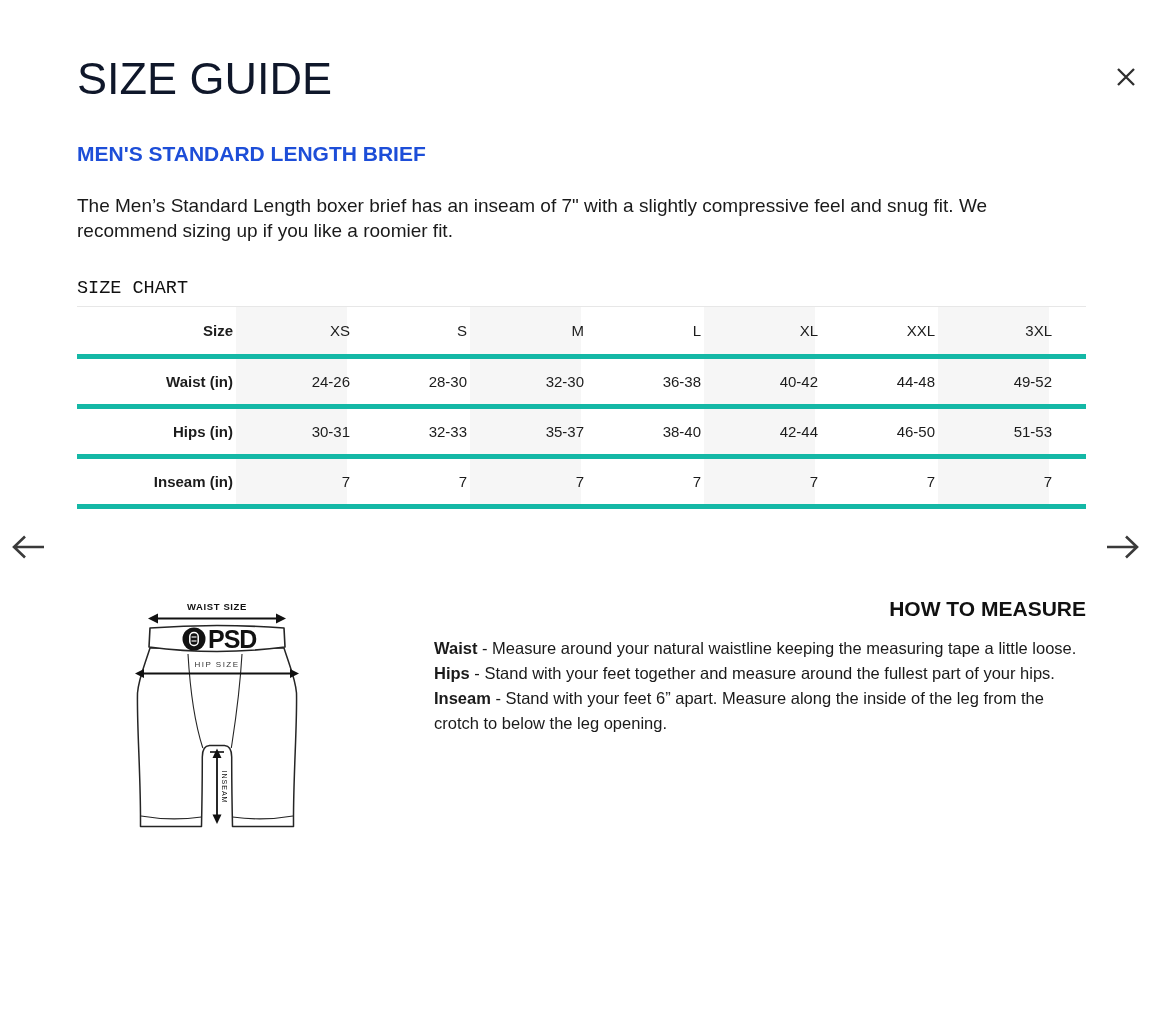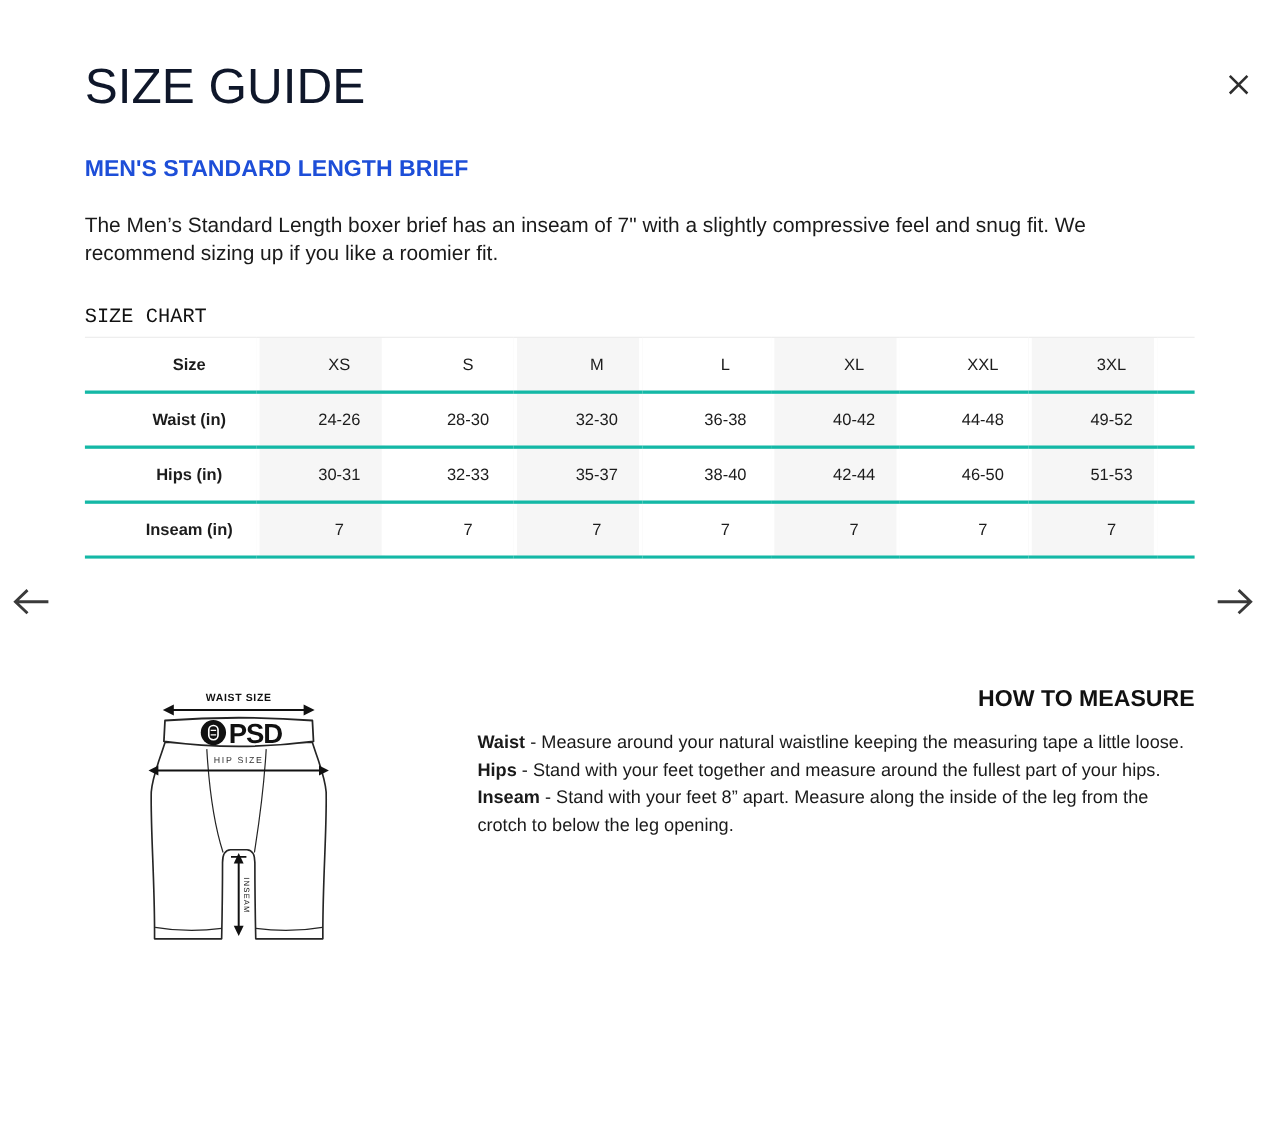--- a/index.html
+++ b/index.html
@@ -52,46 +52,46 @@
     border-collapse: collapse;
     table-layout: fixed;
     width: 1092px;
     border-top: 1px solid #e7e7e7;
   }
   col.c-label { width: 156px; }
   col.c-size  { width: 117px; }
   .size-table th, .size-table td {
     height: 50px;
     box-sizing: border-box;
-    text-align: center;
+    text-align: right;
     padding: 0 0 0 34px;
     font-size: 15px;
     font-weight: 400;
     color: #1c1c1c;
-    border-bottom: 3px solid #14b8a6;
+    border-bottom: 5px solid #14b8a6;
     white-space: nowrap;
   }
   .size-table thead th:first-child,
   .size-table tbody th { font-weight: 700; }
   .size-table tr > *:nth-child(even) {
     background: #f6f6f6;
     box-shadow: inset 3px 0 0 #ffffff, inset -3px 0 0 #ffffff;
   }
 
   .scroll-arrow {
     position: absolute; top: 475px;
     width: 40px; height: 36px;
     background: none; border: none; padding: 0; cursor: pointer;
   }
   .scroll-arrow.left  { left: 8px; }
   .scroll-arrow.right { right: 6px; }
 
   .measure-section {
     display: flex;
-    margin-top: 116px;
+    margin-top: 88px;
     align-items: flex-start;
   }
   .diagram-wrap { margin-left: 54px; width: 172px; }
   .measure-text { margin-left: 131px; width: 652px; }
   h3.measure-heading {
     margin: 0 0 15px 0;
     font-size: 21px; font-weight: 700; color: #111; text-align: right;
   }
   .measure-text p {
     margin: 0;
@@ -234,21 +234,21 @@
           <polygon points="86,151.5 81.5,161 90.5,161" fill="#111"></polygon>
           <polygon points="86,227 81.5,217.5 90.5,217.5" fill="#111"></polygon>
           <text x="91" y="190" font-size="7" letter-spacing="1" fill="#111" text-anchor="middle" transform="rotate(90 91 190)">INSEAM</text>
         </svg>
       </div>
 
       <div class="measure-text">
         <h3 class="measure-heading">HOW TO MEASURE</h3>
         <p><strong>Waist</strong> <span>- Measure around your natural waistline keeping the measuring tape a little loose.</span></p>
         <p><strong>Hips</strong> <span>- Stand with your feet together and measure around the fullest part of your hips.</span></p>
-        <p><strong>Inseam</strong> <span>- Stand with your feet 8” apart. Measure along the inside of the leg from the crotch to below the leg opening.</span></p>
+        <p><strong>Inseam</strong> <span>- Stand with your feet 6” apart. Measure along the inside of the leg from the crotch to below the leg opening.</span></p>
       </div>
     </div>
   </div>
 
   <button class="scroll-arrow left" aria-label="Scroll left">
     <svg width="36" height="30" viewBox="0 0 36 30">
       <path d="M34 15 H4 M15 4.5 L4 15 L15 25.5" fill="none" stroke="#3a3a3a" stroke-width="2.6"></path>
     </svg>
   </button>
   <button class="scroll-arrow right" aria-label="Scroll right">

